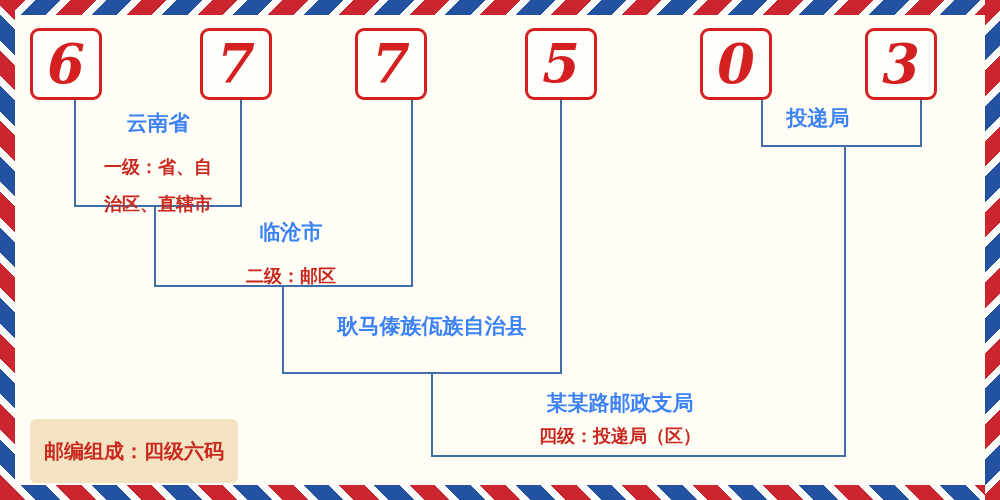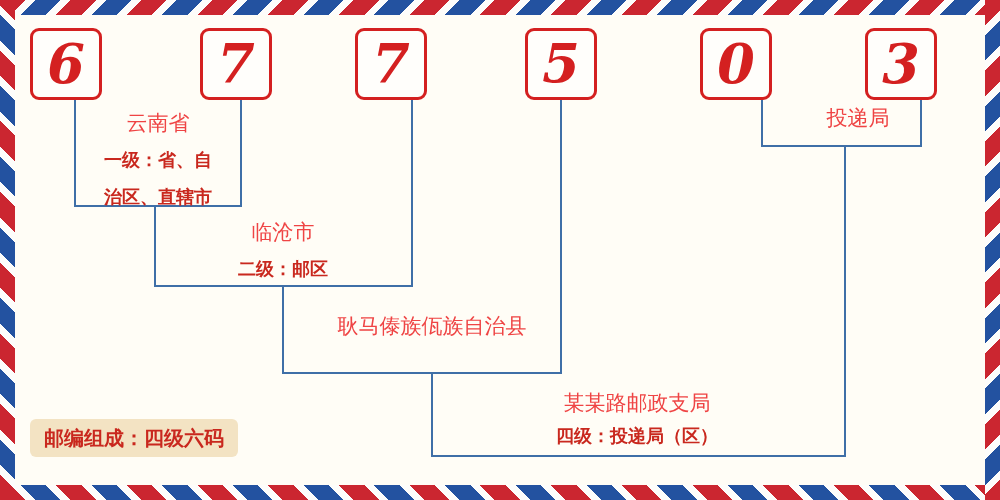--- a/index.html
+++ b/index.html
@@ -36,29 +36,29 @@
     font-size:54px;line-height:1;color:#d42020;
   }
 
   
   .vline,.hline{position:absolute;background:#3f6fa7;z-index:1;}
   .vline{width:2px;}
   .hline{height:2px;}
 
   
   .label{position:absolute;transform:translateX(-50%);text-align:center;white-space:nowrap;z-index:2;}
-  .label .place{color:#ef4444;font-weight:normal;font-size:21px;line-height:26px;}
-  .label .desc{color:#c9281e;font-weight:bold;font-size:18px;line-height:25px;margin-top:11px;}
+  .label .place{color:#3b82f6;font-weight:bold;font-size:21px;line-height:26px;}
+  .label .desc{color:#c9281e;font-weight:bold;font-size:18px;line-height:25px;margin-top:18px;}
   .label .desc.wide-gap{margin-top:7px;}
 
   
   .composition-box{
     position:absolute;left:30px;top:419px;z-index:2;
     background:#f3e3c3;border-radius:6px;
-    padding:7px 14px;
+    padding:20px 14px;
     color:#c9281e;font-weight:bold;font-size:20px;line-height:24px;
     white-space:nowrap;
   }
 </style>
 </head>
 <body>
 
 <div class="canvas">
 
   <div class="edge top"></div>
@@ -104,33 +104,33 @@
   <div class="hline" style="left:761px;top:145px;width:161px"></div>
   <div class="vline" style="left:761px;top:100px;height:45px"></div>
   <div class="vline" style="left:920px;top:100px;height:45px"></div>
 
   <div class="label" style="left:158px;top:110px">
     <div class="place">云南省</div>
     <div class="desc">一级：省、自</div>
     <div class="desc" style="margin-top:12px">治区、直辖市</div>
   </div>
 
-  <div class="label" style="left:283px;top:219px">
+  <div class="label" style="left:291px;top:219px">
     <div class="place">临沧市</div>
     <div class="desc">二级：邮区</div>
   </div>
 
   <div class="label" style="left:432px;top:313px">
     <div class="place">耿马傣族佤族自治县</div>
   </div>
 
-  <div class="label" style="left:637px;top:390px">
+  <div class="label" style="left:620px;top:390px">
     <div class="place">某某路邮政支局</div>
     <div class="desc wide-gap">四级：投递局（区）</div>
   </div>
 
-  <div class="label" style="left:858px;top:105px">
+  <div class="label" style="left:818px;top:105px">
     <div class="place">投递局</div>
   </div>
 
   <div class="composition-box">邮编组成：四级六码</div>
 
 </div>
 
 </body></html>

